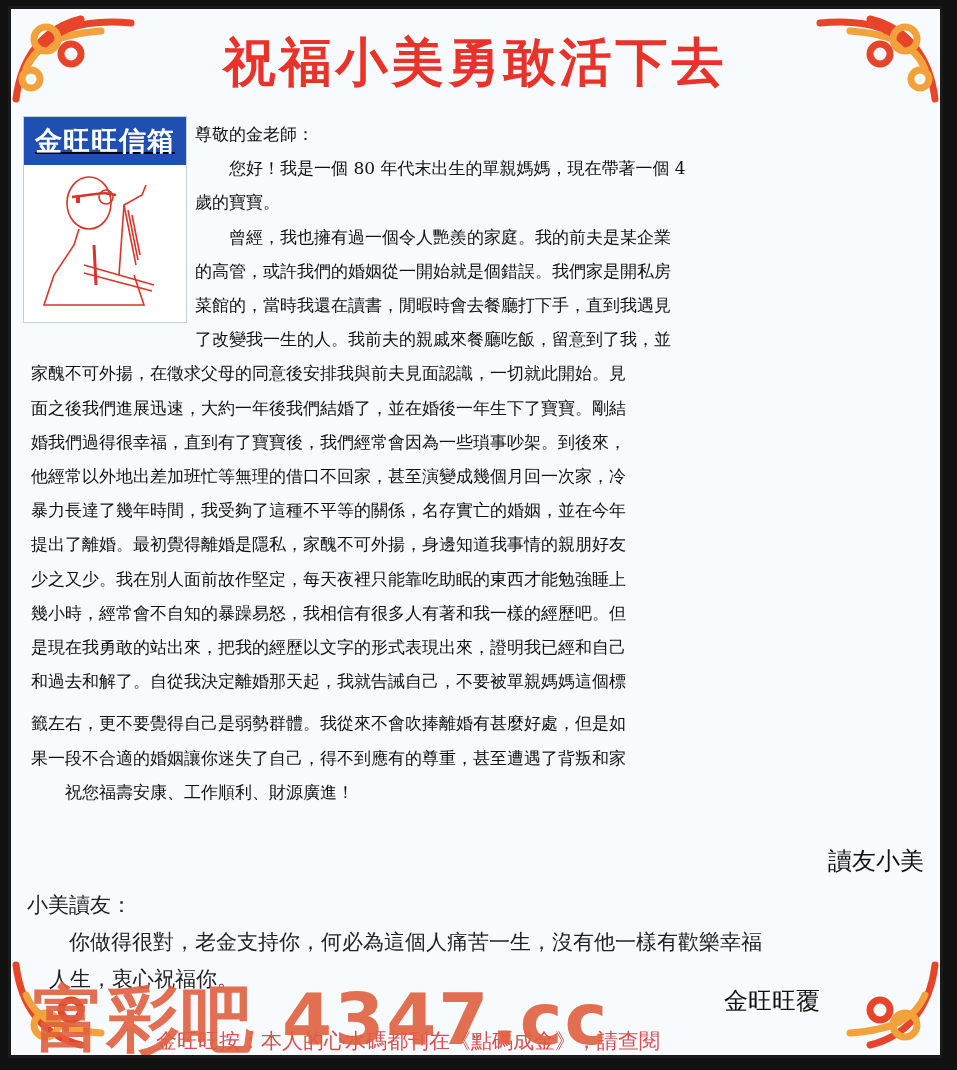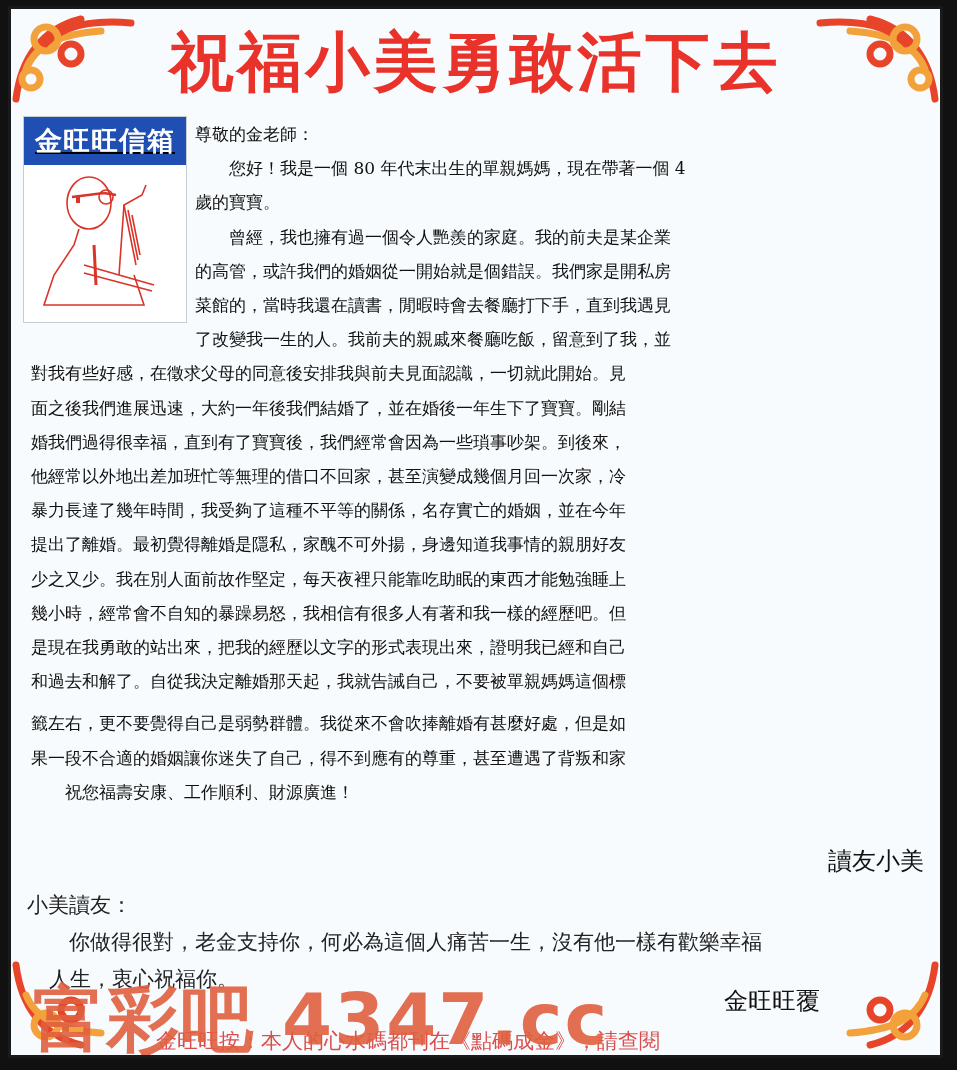--- a/index.html
+++ b/index.html
@@ -3,21 +3,21 @@
 <meta charset="utf-8">
 <style>
   html, body { margin:0; padding:0; }
   body { width:957px; height:1070px; background:#111; position:relative; overflow:hidden; }
   .frame { position:absolute; left:8px; top:6px; width:935px; height:1052px; background:#f7fbfd; border:3px solid #1a1a1a; box-sizing:border-box; overflow:hidden; }
   .corner { position:absolute; width:130px; height:100px; }
   .corner.tl { left:0; top:0; }
   .corner.tr { right:0; top:0; transform:scaleX(-1); }
   .corner.bl { left:0; bottom:0; transform:scaleY(-1); }
   .corner.br { right:0; bottom:0; transform:scale(-1,-1); }
-  .title { position:absolute; left:0; right:0; top:8px; text-align:center; color:#e8322a; font-family:"DejaVu Serif", serif; font-size:64px; font-weight:bold; letter-spacing:4px; line-height:90px; }
+  .title { position:absolute; left:0; right:0; top:8px; text-align:center; color:#e8322a; font-family:"DejaVu Serif", serif; font-size:52px; font-weight:bold; letter-spacing:4px; line-height:90px; }
   .logo { position:absolute; left:12px; top:107px; width:162px; height:205px; background:#fff; border:1px solid #c5cfd6;text-decoration:underline; }
   .logo-head { background:#1f4fb3; color:#fff; font-family:"DejaVu Sans", sans-serif; font-weight:bold; font-size:27px; text-align:center; line-height:48px; height:48px; letter-spacing:1px; }
   .logo svg { display:block; }
   .body-text { position:absolute; left:66px; top:108px; width:870px; font-family:"DejaVu Serif", serif; font-size:17px; color:#111; line-height:34.2px; }
   .p { margin:0; white-space:nowrap; }
   .reply { position:absolute; left:16px; top:878px; width:920px; font-family:"DejaVu Serif", serif; font-size:21px; color:#222; line-height:37px; }
   .sign { position:absolute; right:16px; font-family:"DejaVu Serif", serif; font-size:24px; color:#111; }
   .footer-note { position:absolute; left:145px; top:1018px; font-family:"DejaVu Serif", serif; font-size:21px; color:#d83a3a; opacity:0.9; }
   .footer-credit { position:absolute; right:14px; top:1018px; font-family:"DejaVu Sans", sans-serif; font-size:22px; color:#000000;margin-top:32px; }
   .watermark { position:absolute; left:22px; top:960px; font-family:"DejaVu Sans", sans-serif; font-weight:bold; font-size:72px; color:#e0603f; opacity:0.9; letter-spacing:2px; white-space:nowrap; line-height:100px; }
@@ -84,21 +84,21 @@
   </div>
 
   <div class="body-text">
     <p class="p" style="margin-left:118px">尊敬的金老師：</p>
     <p class="p" style="margin-left:118px">　　您好！我是一個 80 年代末出生的單親媽媽，現在帶著一個 4</p>
     <p class="p" style="margin-left:118px">歲的寶寶。</p>
     <p class="p" style="margin-left:118px">　　曾經，我也擁有過一個令人艷羨的家庭。我的前夫是某企業</p>
     <p class="p" style="margin-left:118px">的高管，或許我們的婚姻從一開始就是個錯誤。我們家是開私房</p>
     <p class="p" style="margin-left:118px">菜館的，當時我還在讀書，閒暇時會去餐廳打下手，直到我遇見</p>
     <p class="p" style="margin-left:118px">了改變我一生的人。我前夫的親戚來餐廳吃飯，留意到了我，並</p>
-    <p class="p" style="margin-left:-46px">對我有些好感，在徵求父母的同意後安排我與前夫見面認識，一切就此開始。見</p>
+    <p class="p" style="margin-left:-46px">家醜不可外揚，在徵求父母的同意後安排我與前夫見面認識，一切就此開始。見</p>
     <p class="p" style="margin-left:-46px">面之後我們進展迅速，大約一年後我們結婚了，並在婚後一年生下了寶寶。剛結</p>
     <p class="p" style="margin-left:-46px">婚我們過得很幸福，直到有了寶寶後，我們經常會因為一些瑣事吵架。到後來，</p>
     <p class="p" style="margin-left:-46px">他經常以外地出差加班忙等無理的借口不回家，甚至演變成幾個月回一次家，冷</p>
     <p class="p" style="margin-left:-46px">暴力長達了幾年時間，我受夠了這種不平等的關係，名存實亡的婚姻，並在今年</p>
     <p class="p" style="margin-left:-46px">提出了離婚。最初覺得離婚是隱私，家醜不可外揚，身邊知道我事情的親朋好友</p>
     <p class="p" style="margin-left:-46px">少之又少。我在別人面前故作堅定，每天夜裡只能靠吃助眠的東西才能勉強睡上</p>
     <p class="p" style="margin-left:-46px">幾小時，經常會不自知的暴躁易怒，我相信有很多人有著和我一樣的經歷吧。但</p>
     <p class="p" style="margin-left:-46px">是現在我勇敢的站出來，把我的經歷以文字的形式表現出來，證明我已經和自己</p>
     <p class="p" style="margin-left:-46px">和過去和解了。自從我決定離婚那天起，我就告誡自己，不要被單親媽媽這個標</p>
     <p class="p" style="margin-left:-46px;margin-top:8px">籤左右，更不要覺得自己是弱勢群體。我從來不會吹捧離婚有甚麼好處，但是如</p>

